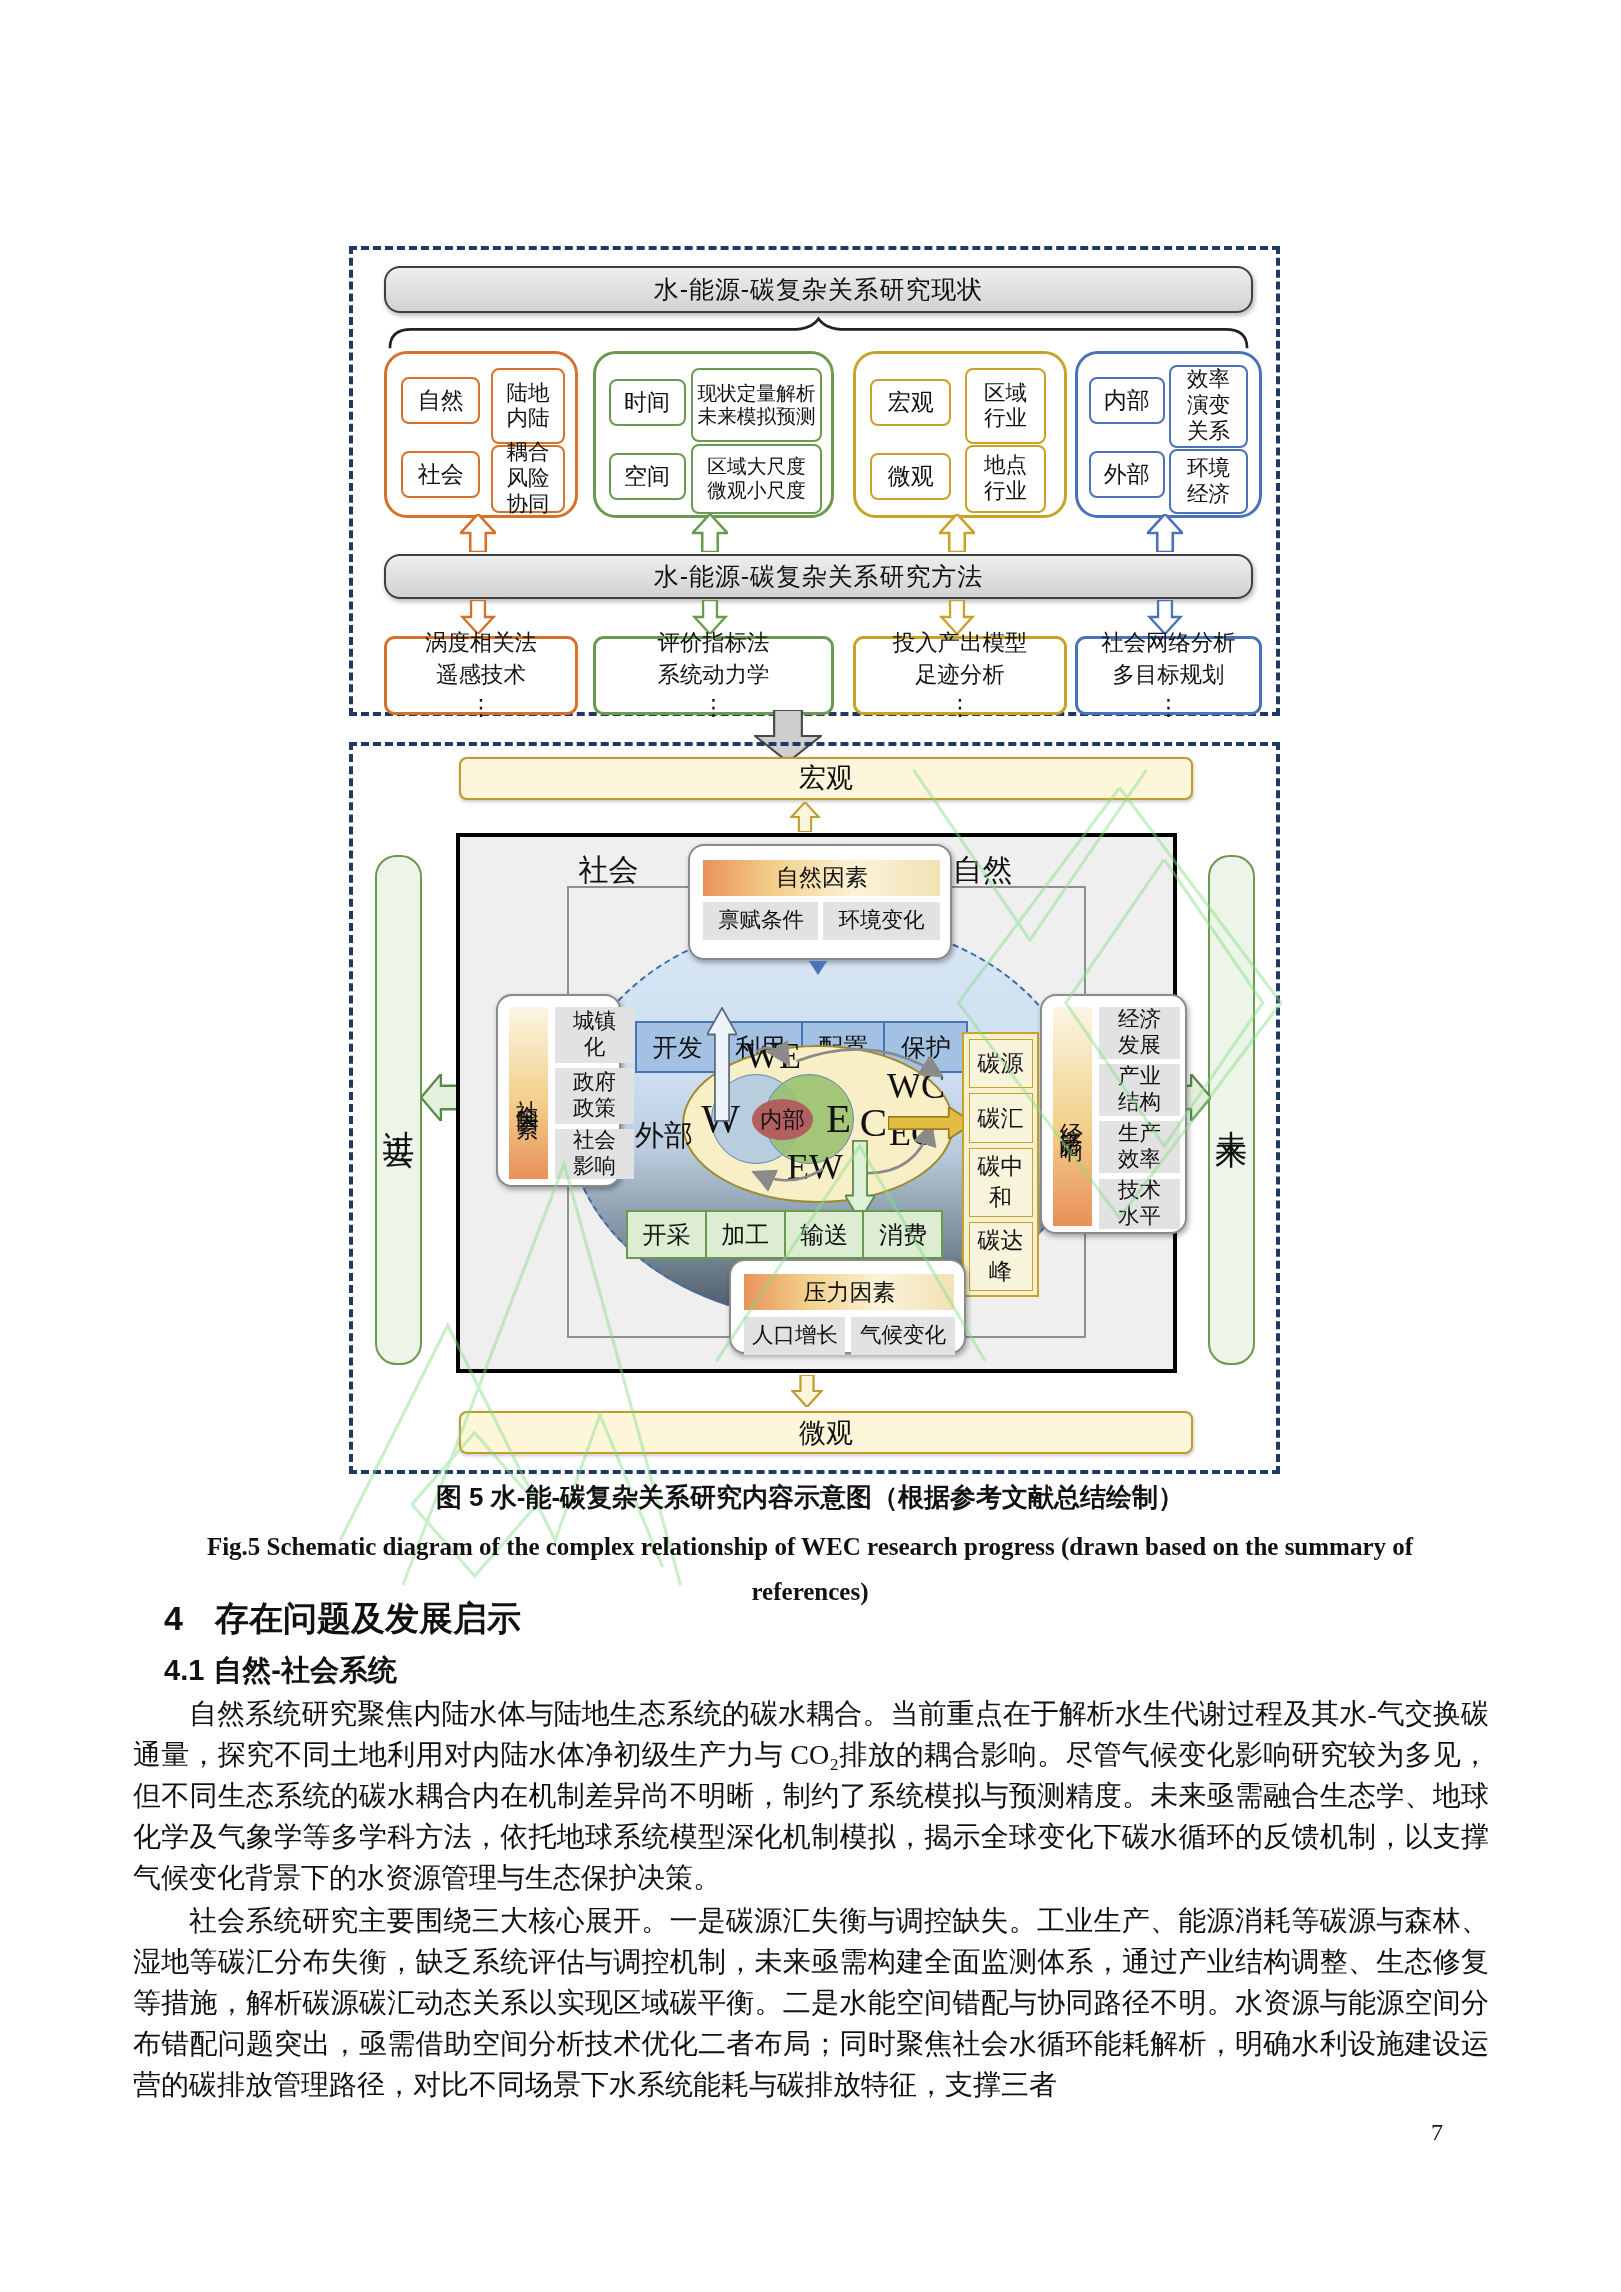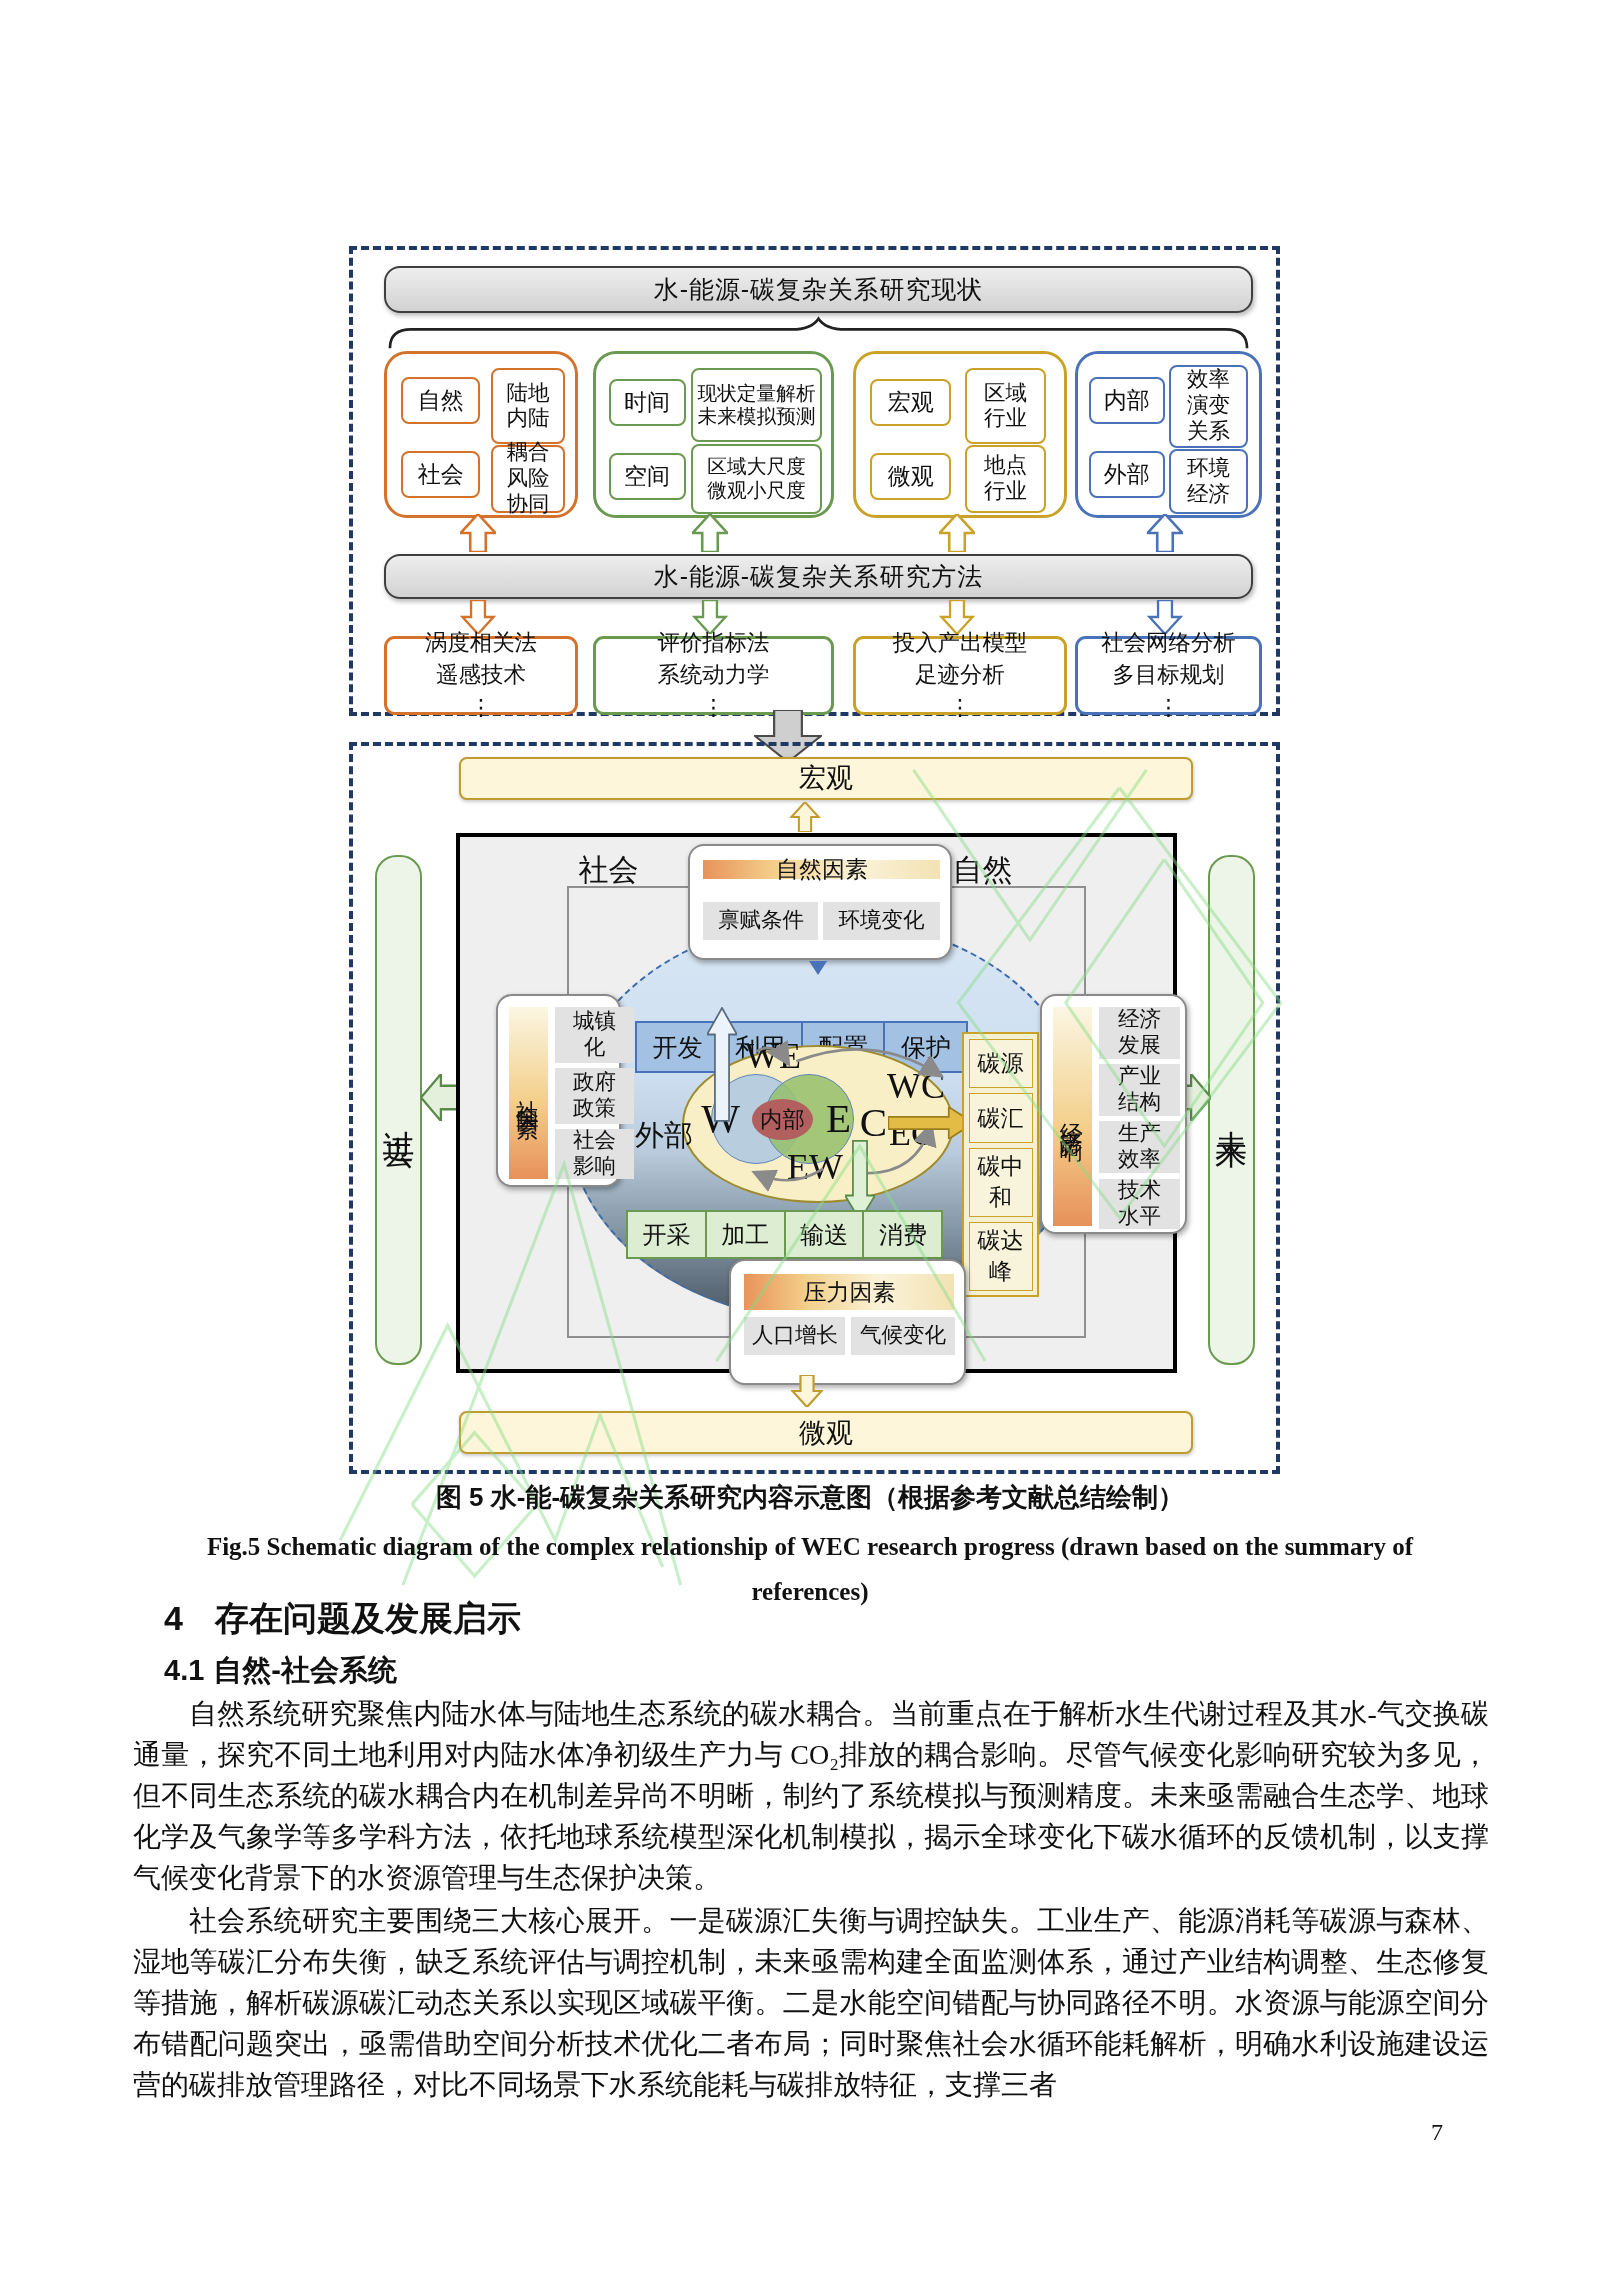--- a/index.html
+++ b/index.html
@@ -186,21 +186,21 @@
     <div class="abs mainbox" style="left:103px;top:87px;width:721px;height:540px;">
 
       <div class="abs ctr lbl" style="left:99px;top:14.3px;width:99px;height:39px;font-size:30px;">社会</div>
       <div class="abs ctr lbl" style="left:473px;top:14.3px;width:99px;height:39px;font-size:30px;">自然</div>
 
       <div class="abs innerrect" style="left:107px;top:49px;width:519px;height:452px;"></div>
 
       <div class="abs bigcircle" style="left:107px;top:81px;width:519px;height:403px;"></div>
 
       <div class="abs wbox" style="left:228px;top:7.2px;width:264px;height:116px;">
-        <div class="abs fhead-h ctr" style="left:13.4px;top:13.4px;width:237px;height:19px;">自然因素</div>
+        <div class="abs fhead-h ctr" style="left:13.4px;top:13.4px;width:237px;height:36px;">自然因素</div>
         <div class="abs fcell ctr" style="left:13.4px;top:56px;width:115px;height:38px;">禀赋条件</div>
         <div class="abs fcell ctr" style="left:133px;top:56px;width:117px;height:38px;">环境变化</div>
       </div>
       <div class="abs" style="left:349px;top:124px;width:0;height:0;border-left:9px solid transparent;border-right:9px solid transparent;border-top:14.3px solid #4a72b8;"></div>
 
 
       <div class="abs" style="left:175px;top:184px;display:flex;">
         <div class="watercell2 ctr" style="width:81px;height:48px;">开发</div>
         <div class="watercell2 ctr" style="width:81px;height:48px;margin-left:-2.2px;">利用</div>
         <div class="watercell2 ctr" style="width:81px;height:48px;margin-left:-2.2px;">配置</div>
@@ -250,21 +250,21 @@
         <div class="carboncell ctr" style="height:70px;">碳达峰</div>
       </div>
 
       <div class="abs" style="left:166px;top:373px;display:flex;">
         <div class="energycell ctr" style="width:77px;height:45px;">开采</div>
         <div class="energycell ctr" style="width:77px;height:45px;margin-left:-2.2px;text-align:center;">加工</div>
         <div class="energycell ctr" style="width:77px;height:45px;margin-left:-2.2px;">输送</div>
         <div class="energycell ctr" style="width:77px;height:45px;margin-left:-2.2px;">消费</div>
       </div>
 
-      <div class="abs wbox" style="left:269px;top:422px;width:237px;height:126px;">
+      <div class="abs wbox" style="left:269px;top:422px;width:237px;height:95px;">
         <div class="abs fhead-h ctr" style="left:13.4px;top:13.4px;width:210px;height:36px;">压力因素</div>
         <div class="abs fcell ctr" style="left:13.4px;top:56px;width:101px;height:38px;">人口增长</div>
         <div class="abs fcell ctr" style="left:120px;top:56px;width:104px;height:38px;">气候变化</div>
       </div>
 
       <div class="abs wbox" style="left:36px;top:157px;width:125px;height:193px;">
         <div class="abs fhead-v ctr vtext" style="left:10.7px;top:10.7px;width:39px;height:172px;">社会因素</div>
         <div class="abs fcell ctr pre" style="left:57px;top:10.7px;width:79px;height:56px;">城镇
 化</div>
         <div class="abs fcell ctr pre" style="left:57px;top:72px;width:79px;height:56px;">政府

